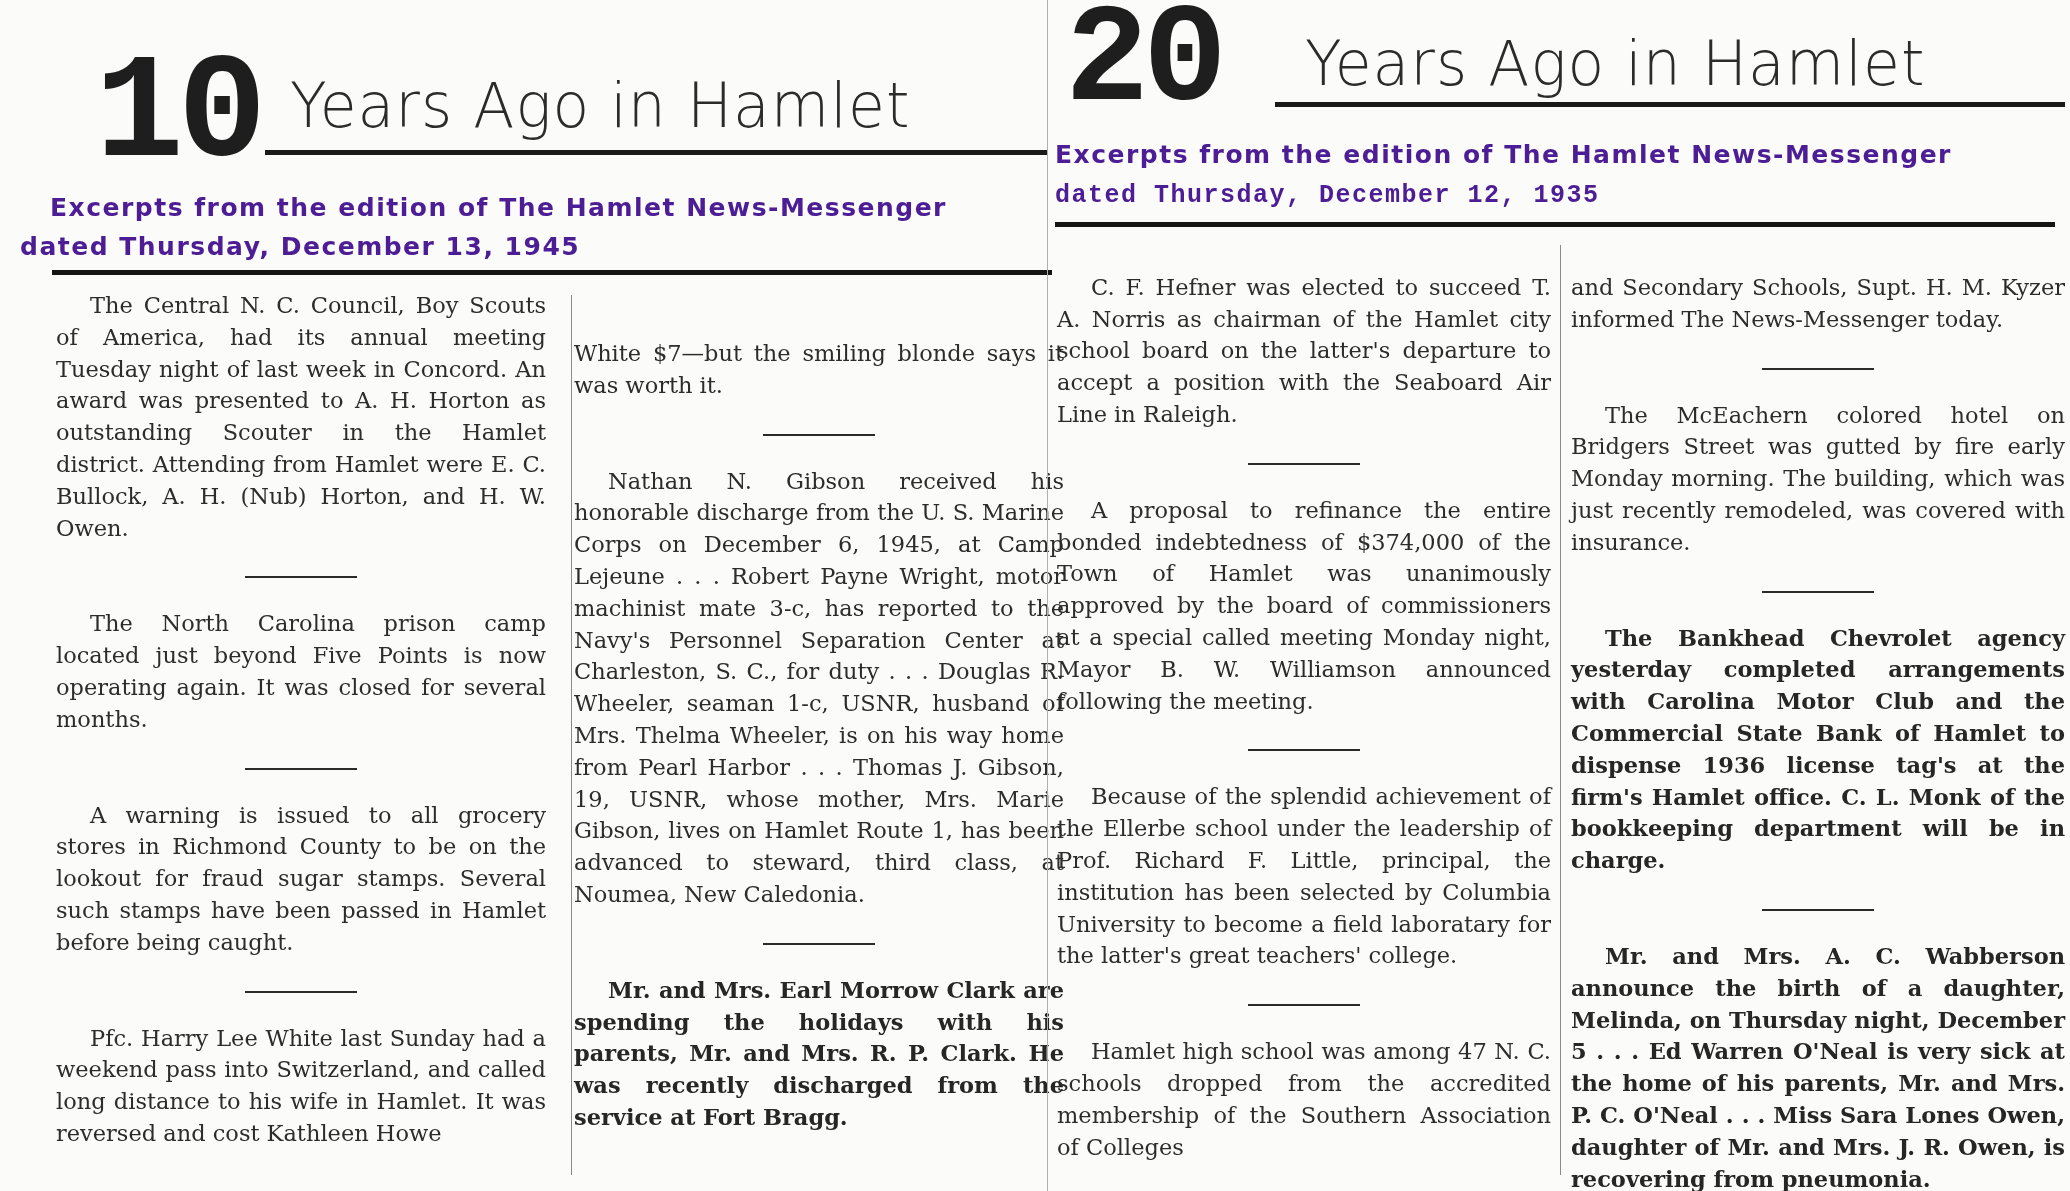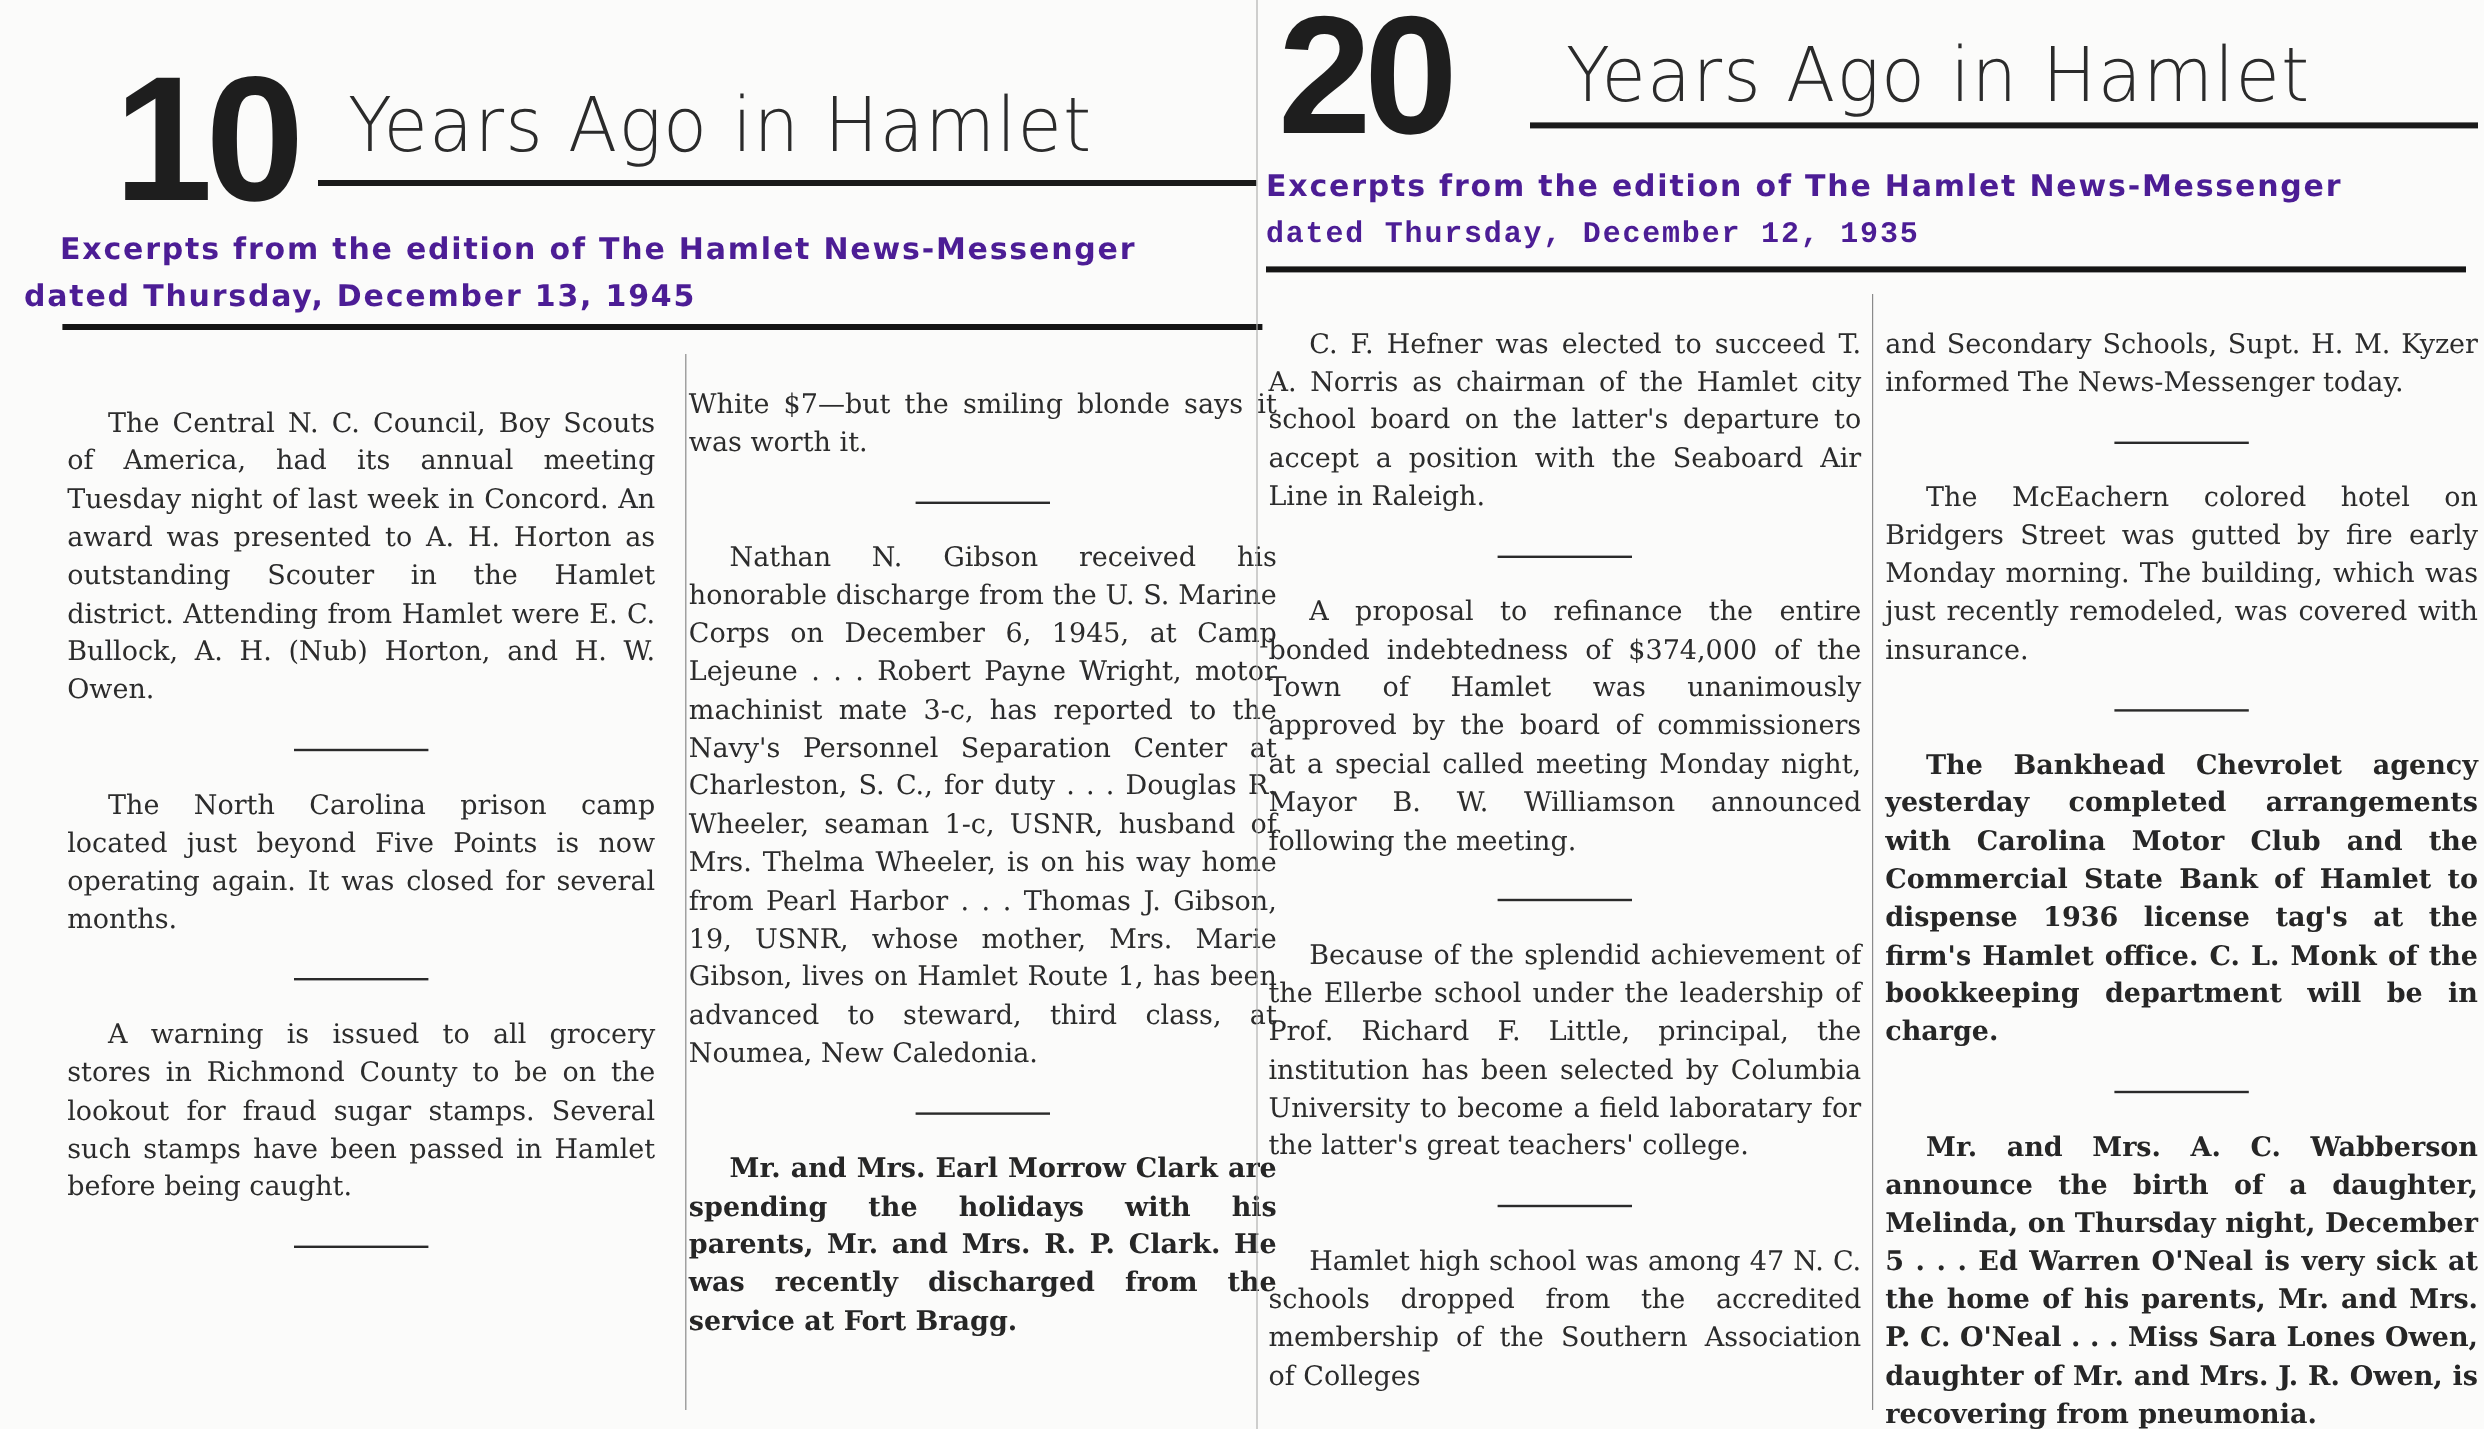--- a/index.html
+++ b/index.html
@@ -8,21 +8,21 @@
     background: #fbfbfa; color: #2a2a2a;
     font-family: "DejaVu Serif", "Liberation Serif", serif;
     position: relative;
   }
   .clipping { position: absolute; top: 0; }
   .left-clip { left: 20px; width: 1030px; }
   .right-clip { left: 1055px; width: 1000px; }
 
   .masthead { position: relative; height: 270px; }
   .big-num {
-    position: absolute; font-family: Liberation Sans, sans-serif;
+    position: absolute; font-family: Liberation Mono, monospace;
     font-weight: bold; color: #1e1e1e; letter-spacing: -6px;
   }
   .left-clip .big-num { left: 75px; top: 32px; font-size: 148px; }
   .right-clip .big-num { left: 10px; top: -18px; font-size: 140px; }
   .years-title {
     position: absolute; font-family: "DejaVu Sans", sans-serif;
     font-weight: 200; color: #2b2b2b; font-size: 60px; letter-spacing: 1px;
     transform: scaleY(1.05);
   }
   .left-clip .years-title { left: 270px; top: 70px; }
@@ -77,20 +77,21 @@
     <div class="section-rule"></div>
   </div>
   <div class="columns">
     <div class="col">
       <p class="para">The Central N. C. Council, Boy Scouts of America, had its annual meeting Tuesday night of last week in Concord. An award was presented to A. H. Horton as outstanding Scouter in the Hamlet district. Attending from Hamlet were E. C. Bullock, A. H. (Nub) Horton, and H. W. Owen.</p>
       <div class="divider"></div>
       <p class="para">The North Carolina prison camp located just beyond Five Points is now operating again. It was closed for several months.</p>
       <div class="divider"></div>
       <p class="para">A warning is issued to all grocery stores in Richmond County to be on the lookout for fraud sugar stamps. Several such stamps have been passed in Hamlet before being caught.</p>
       <div class="divider"></div>
+      <p class="para">Pfc. Harry Lee White last Sunday had a weekend pass into Switzerland, and called long distance to his wife in Hamlet. It was reversed and cost Kathleen Howe</p>
     </div>
     <div class="col">
       <p class="para cont">White $7—but the smiling blonde says it was worth it.</p>
       <div class="divider"></div>
       <p class="para">Nathan N. Gibson received his honorable discharge from the U. S. Marine Corps on December 6, 1945, at Camp Lejeune . . . Robert Payne Wright, motor machinist mate 3-c, has reported to the Navy's Personnel Separation Center at Charleston, S. C., for duty . . . Douglas R. Wheeler, seaman 1-c, USNR, husband of Mrs. Thelma Wheeler, is on his way home from Pearl Harbor . . . Thomas J. Gibson, 19, USNR, whose mother, Mrs. Marie Gibson, lives on Hamlet Route 1, has been advanced to steward, third class, at Noumea, New Caledonia.</p>
       <div class="divider"></div>
       <p class="para bold">Mr. and Mrs. Earl Morrow Clark are spending the holidays with his parents, Mr. and Mrs. R. P. Clark. He was recently discharged from the service at Fort Bragg.</p>
     </div>
   </div>
   <div class="col-divider-v" style="left:551px; top:295px; height:880px;"></div>

